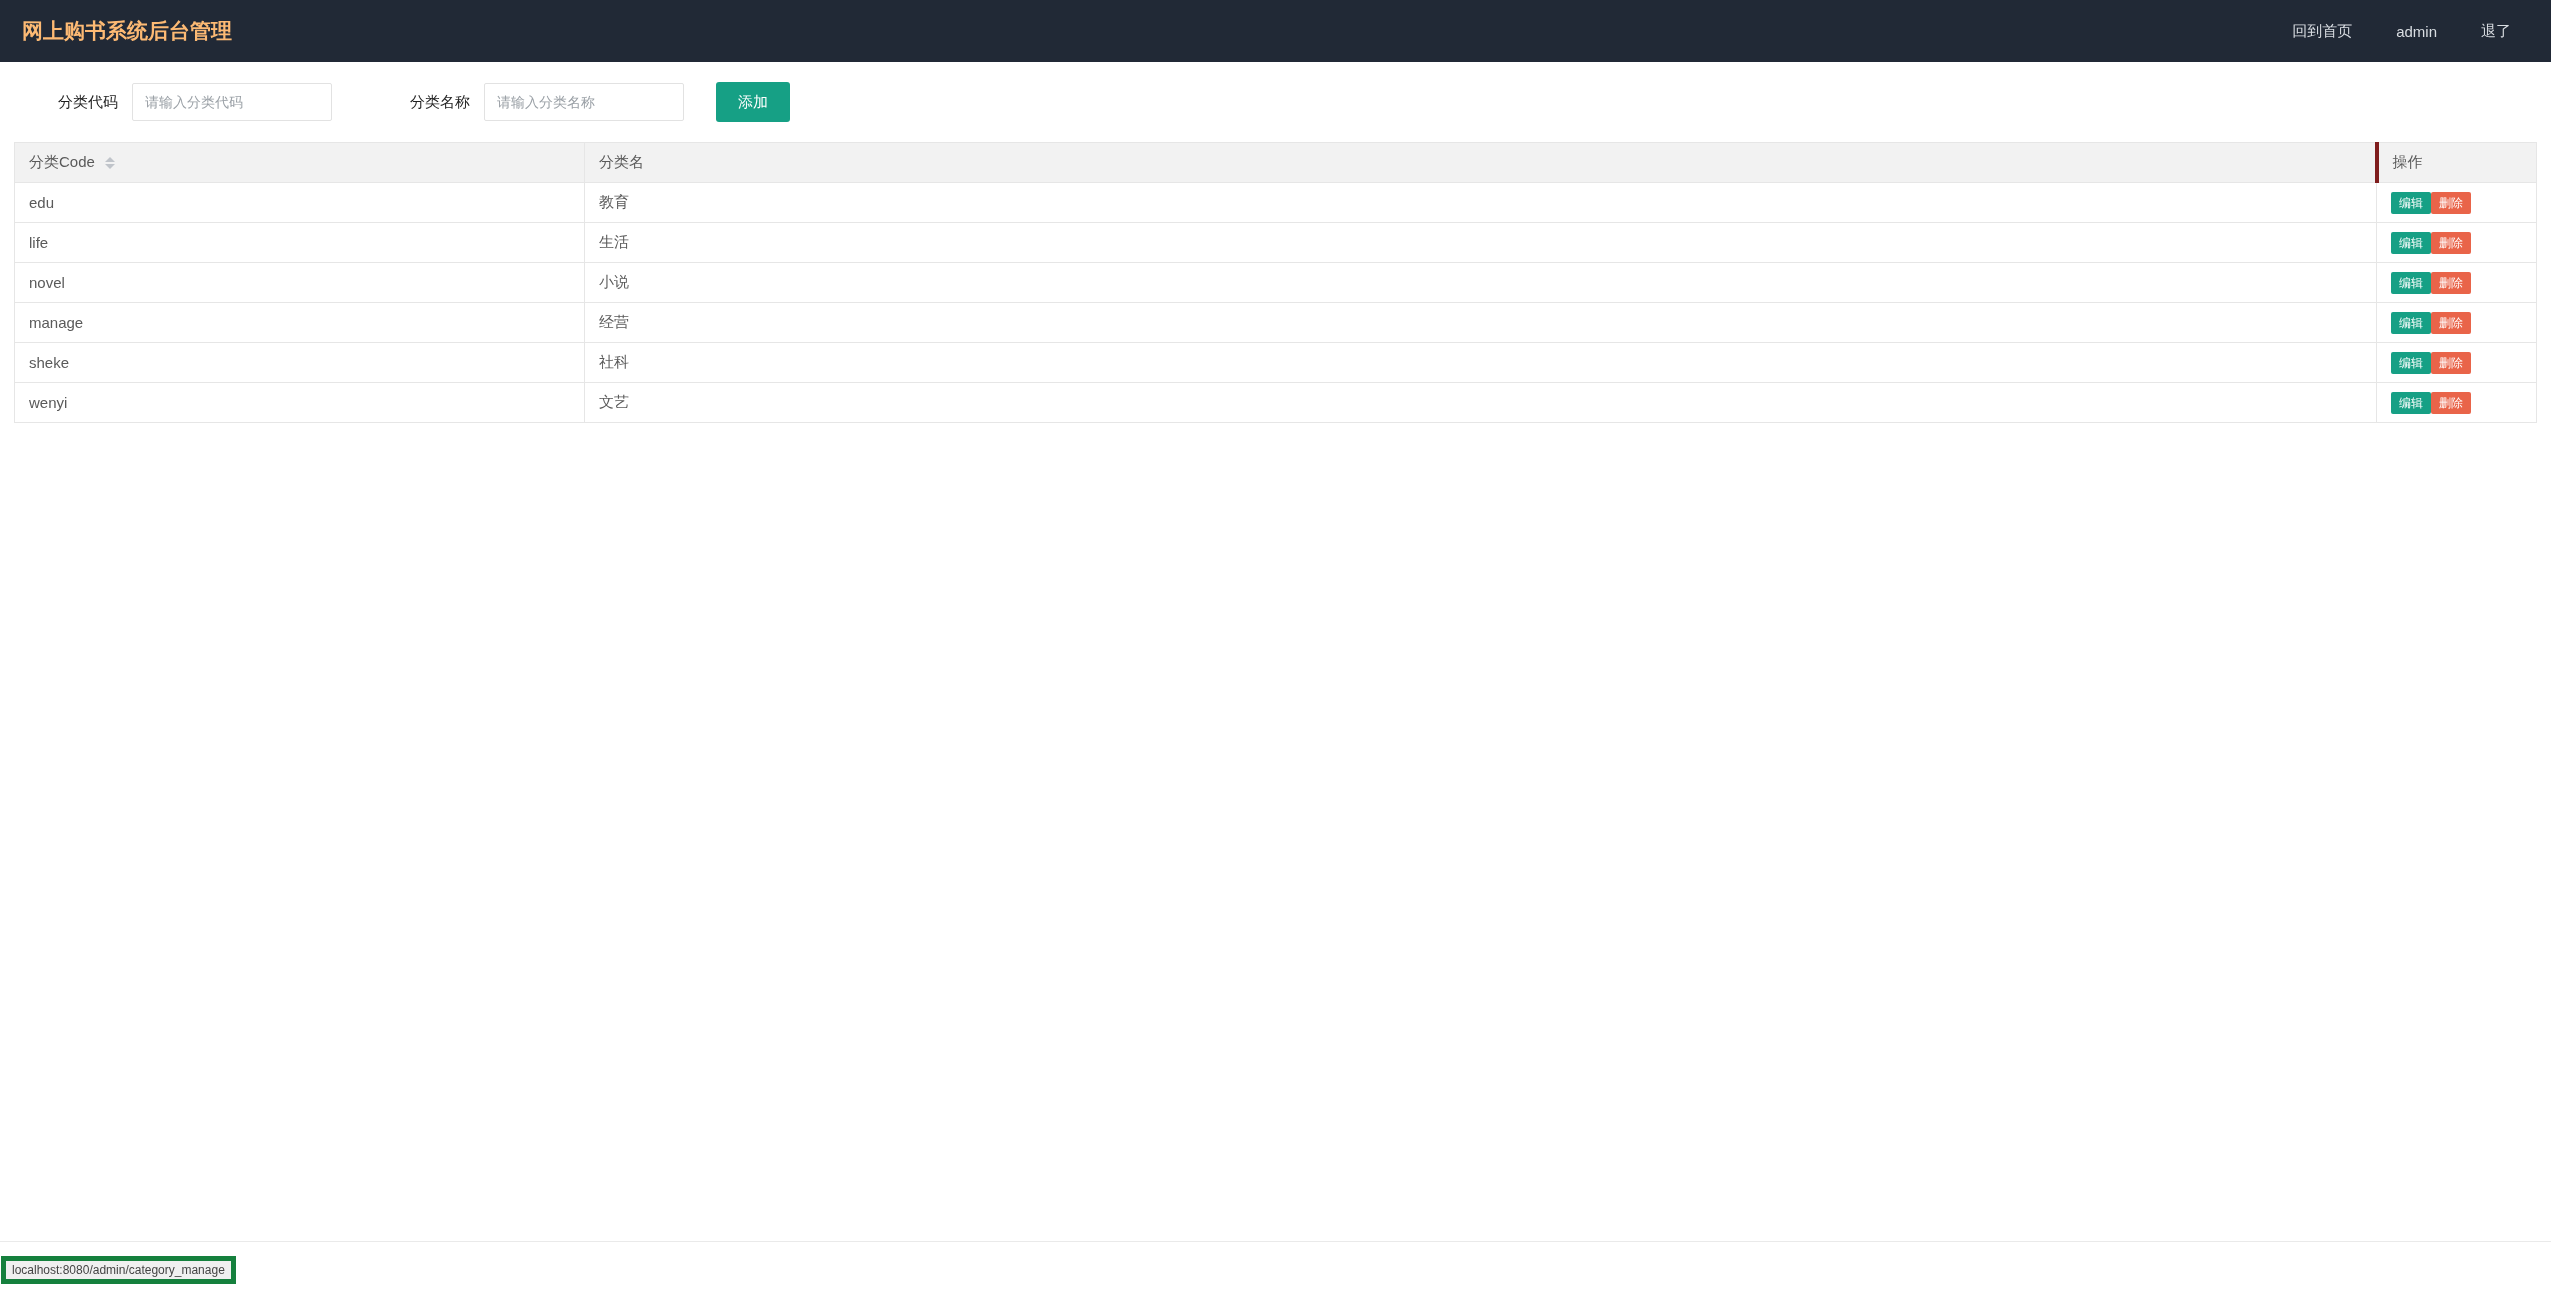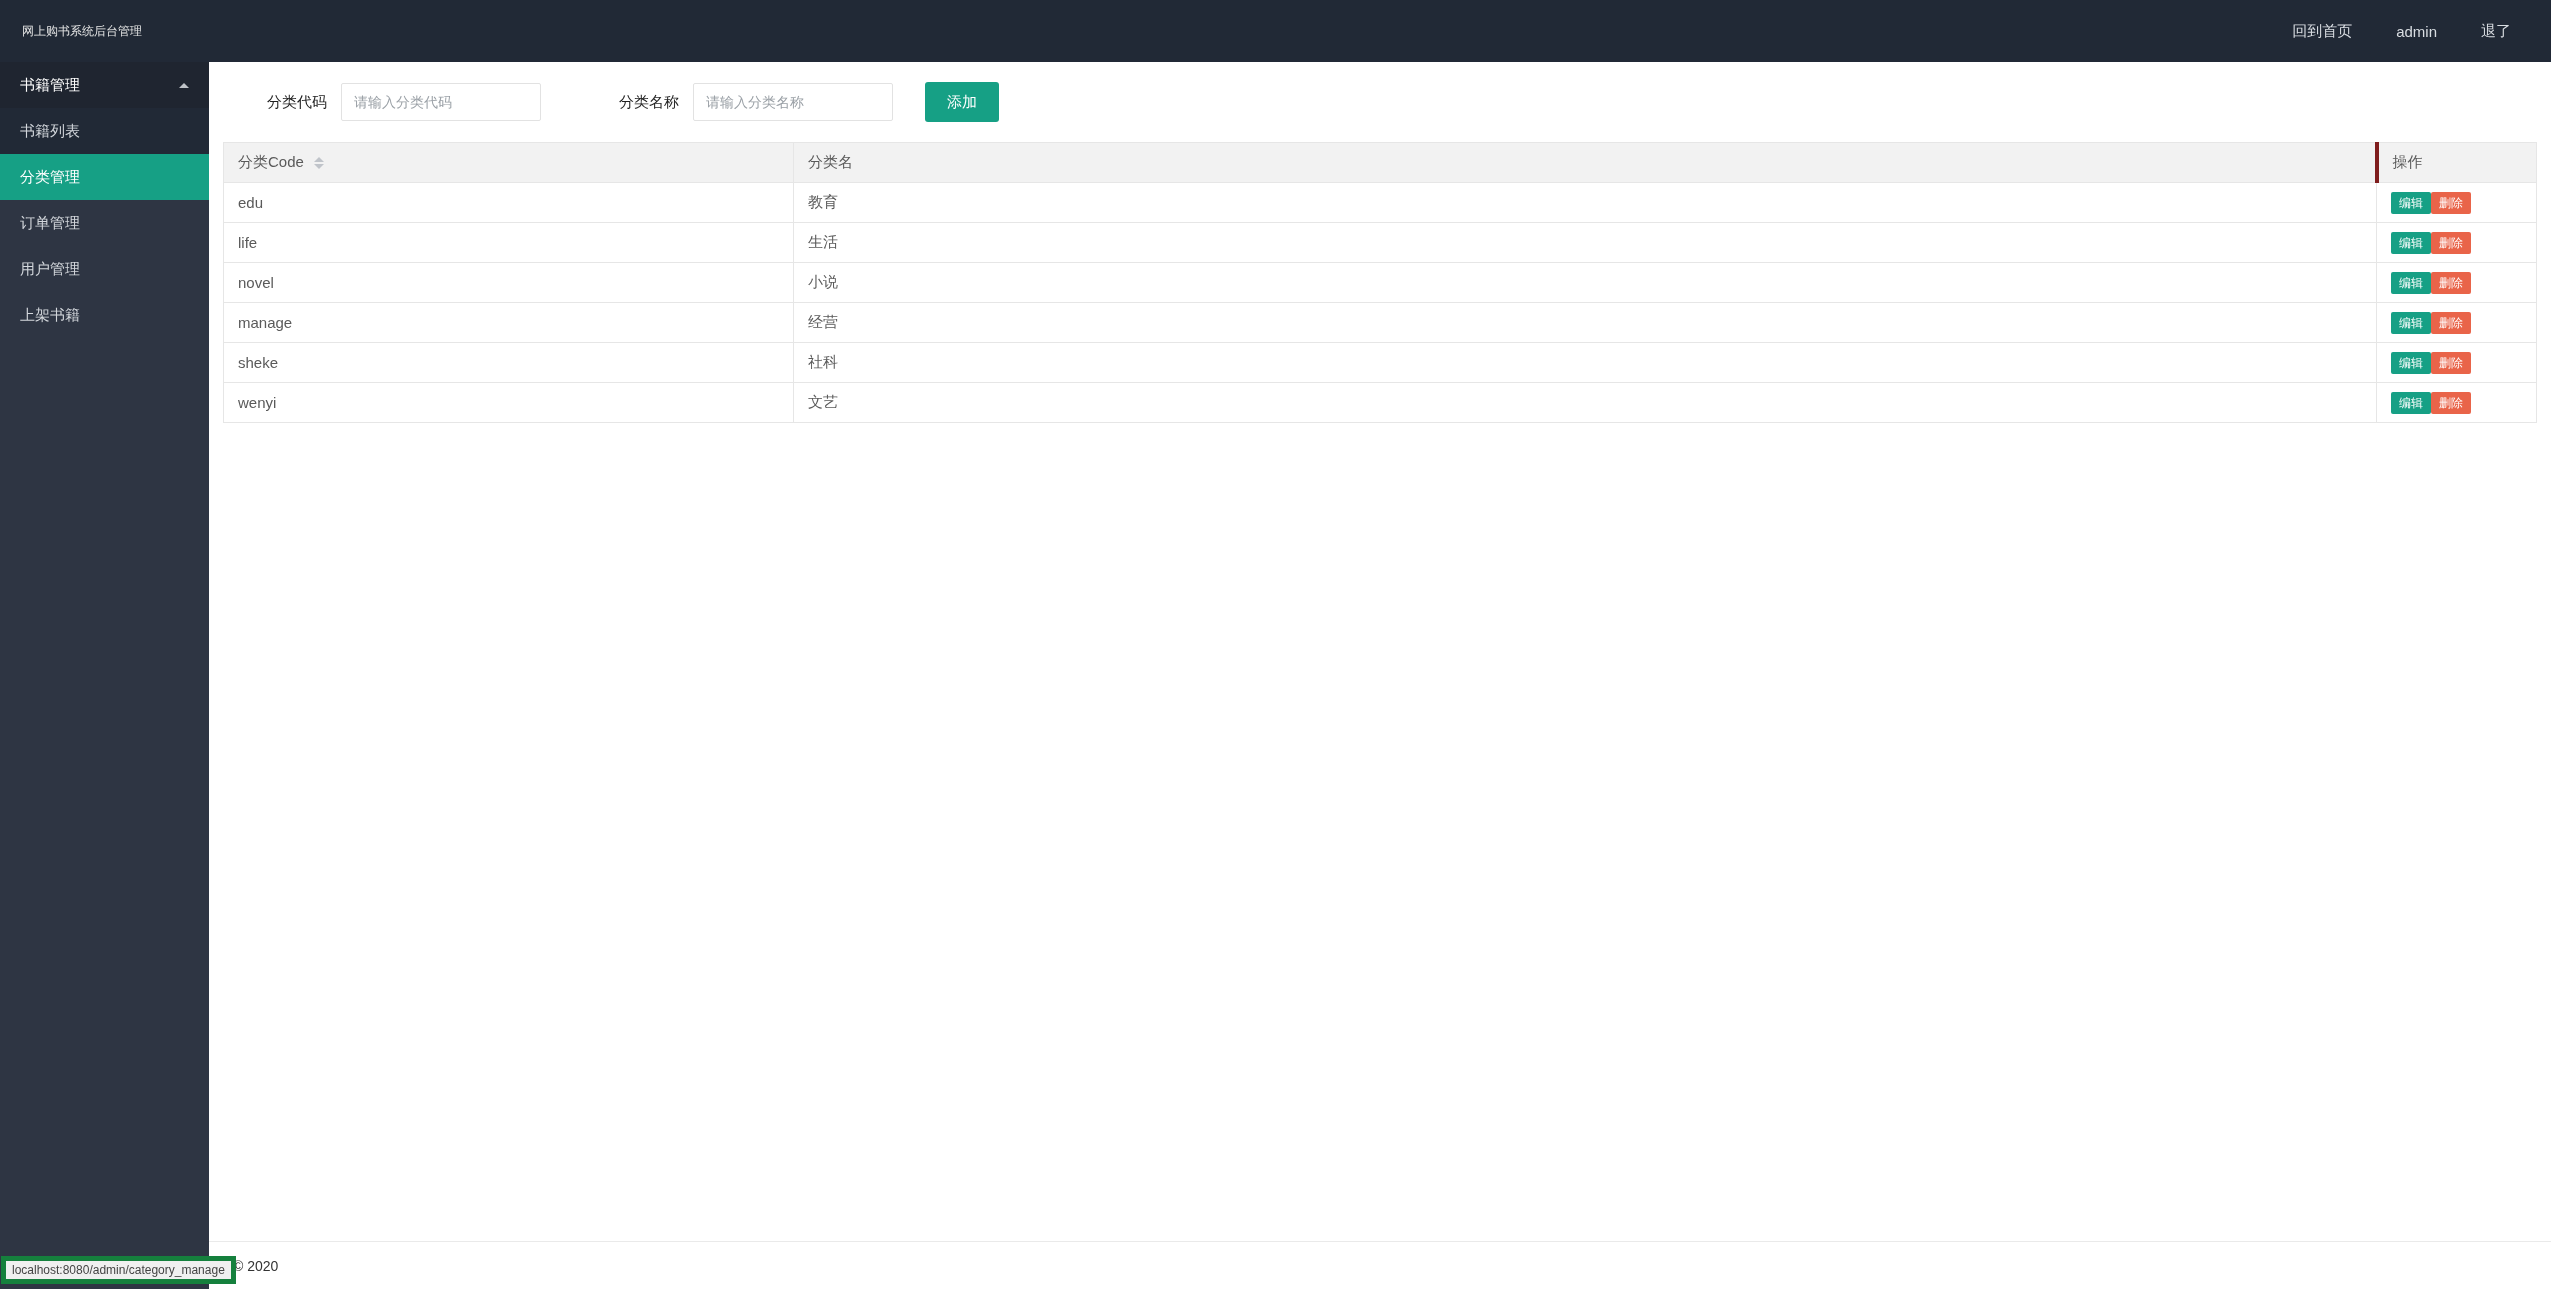--- a/index.html
+++ b/index.html
@@ -19,23 +19,23 @@
     }
     .header {
       height: 62px;
       background: #212936;
       display: flex;
       align-items: center;
       justify-content: space-between;
       padding: 0 40px 0 22px;
     }
     .header-title {
-      color: #e5e5e5;
-      font-size: 12px;
-      font-weight: 400;
+      color: #fdba74;
+      font-size: 21px;
+      font-weight: 700;
     }
     .header-right {
       display: flex;
       align-items: center;
       gap: 44px;
     }
     .header-link {
       color: #d9dde2;
       font-size: 15px;
       cursor: pointer;
@@ -214,41 +214,20 @@
 <div class="header">
   <div class="header-title">网上购书系统后台管理</div>
   <div class="header-right">
     <span class="header-link">回到首页</span>
     <span class="header-link">admin</span>
     <span class="header-link">退了</span>
   </div>
 </div>
 
 <div class="container">
-  <div class="sidebar">
-    <div class="sidebar-item group-header">
-      <span>书籍管理</span>
-      <span class="sidebar-arrow"></span>
-    </div>
-    <div class="sidebar-item sub">
-      <span>书籍列表</span>
-    </div>
-    <div class="sidebar-item active">
-      <span>分类管理</span>
-    </div>
-    <div class="sidebar-item">
-      <span>订单管理</span>
-    </div>
-    <div class="sidebar-item">
-      <span>用户管理</span>
-    </div>
-    <div class="sidebar-item">
-      <span>上架书籍</span>
-    </div>
-  </div>
 
   <div class="main">
     <div class="content">
       <div class="form-bar">
         <span class="form-label">分类代码</span>
         <input class="form-input" placeholder="请输入分类代码" style="">
         <span class="spacer-50"></span>
         <span class="form-label">分类名称</span>
         <input class="form-input" placeholder="请输入分类名称" style="">
         <button class="btn-add">添加</button>

